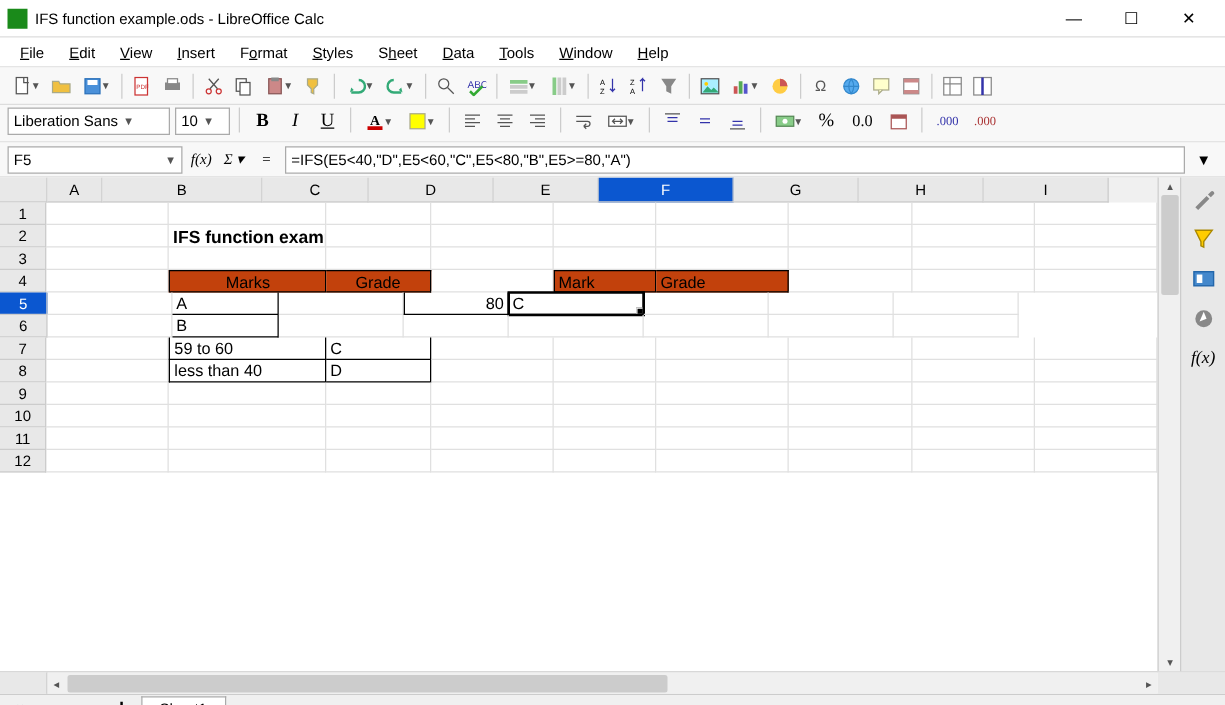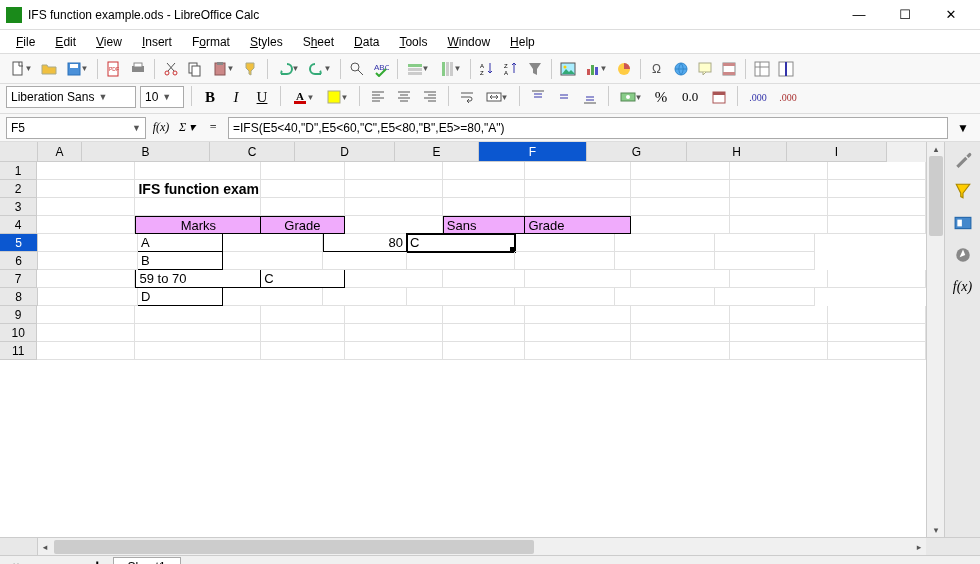--- a/index.html
+++ b/index.html
@@ -36,21 +36,21 @@
 .rownum{width:38px;border-right:1px solid #ccc;border-bottom:1px solid #ccc;text-align:center;line-height:18px;font-size:12px;background:#e8e8e8}
 .rownum.sel{background:#0b57d0;color:#fff}
 .cell{width:100px;border-right:1px solid #e0e0e0;border-bottom:1px solid #e0e0e0;padding:0 3px;line-height:18px;font-size:13px;font-family:"Liberation Sans",Arial,sans-serif;overflow:hidden;white-space:nowrap;position:relative}
 .cell.bold{font-weight:bold;font-size:14px}
 .cell.bt{border-top:1px solid #000}
 .cell.bb{border-bottom:1px solid #000}
 .cell.bl{border-left:1px solid #000}
 .cell.br{border-right:1px solid #000}
 .cell.ctr{text-align:center}
 .cell.rt{text-align:right}
-.cell.hd{background:#f0abfc}
+.cell.hd{background:#c2410c}
 .cell.selcell{outline:2px solid #000;outline-offset:-1px}
 .cell.selcell::after{content:"";position:absolute;right:-3px;bottom:-3px;width:6px;height:6px;background:#000;border:1px solid #fff}
 .sidebar{width:36px;background:#e8e8e8;border-left:1px solid #ccc;display:flex;flex-direction:column;align-items:center;padding-top:4px;gap:6px}
 .sidebar .sbtn{width:26px;height:26px;display:flex;align-items:center;justify-content:center}
 .sidebar .fx{font-style:italic;font-family:serif;font-size:14px}
 .vscroll{width:18px;background:#f0f0f0;border-left:1px solid #ccc;position:relative}
 .vscroll .thumb{position:absolute;top:14px;left:2px;width:14px;height:80px;background:#ccc;border-radius:2px}
 .vscroll .arr{position:absolute;left:2px;width:14px;height:14px;display:flex;align-items:center;justify-content:center;font-size:9px;color:#555}
 .hscroll-area{display:flex;height:18px;border-top:1px solid #ccc}
 .hscroll{flex:1;background:#f0f0f0;position:relative}
@@ -439,21 +439,21 @@
           <div class="cell "></div>
           <div class="cell "></div>
           <div class="cell "></div>
         </div>
         <div class="row">
           <div class="rownum">4</div>
           <div class="cell narrow"></div>
           <div class="cell colB hd ctr bt bl br bb">Marks</div>
           <div class="cell colC hd ctr bt br bb">Grade</div>
           <div class="cell "></div>
-          <div class="cell colE hd bt bl br bb">Sans</div>
+          <div class="cell colE hd bt bl br bb">Mark</div>
           <div class="cell colF hd bt br bb">Grade</div>
           <div class="cell "></div>
           <div class="cell "></div>
           <div class="cell "></div>
         </div>
         <div class="row">
           <div class="rownum sel">5</div>
           <div class="cell narrow"></div>
           <div class="cell colC br bb">A</div>
           <div class="cell "></div>
@@ -470,32 +470,33 @@
           <div class="cell "></div>
           <div class="cell colE"></div>
           <div class="cell colF"></div>
           <div class="cell "></div>
           <div class="cell "></div>
           <div class="cell "></div>
         </div>
         <div class="row">
           <div class="rownum">7</div>
           <div class="cell narrow"></div>
-          <div class="cell colB bl br bb">59 to 70</div>
+          <div class="cell colB bl br bb">59 to 60</div>
           <div class="cell colC br bb">C</div>
           <div class="cell "></div>
           <div class="cell colE"></div>
           <div class="cell colF"></div>
           <div class="cell "></div>
           <div class="cell "></div>
           <div class="cell "></div>
         </div>
         <div class="row">
           <div class="rownum">8</div>
           <div class="cell narrow"></div>
+          <div class="cell colB bl br bb">less than 40</div>
           <div class="cell colC br bb">D</div>
           <div class="cell "></div>
           <div class="cell colE"></div>
           <div class="cell colF"></div>
           <div class="cell "></div>
           <div class="cell "></div>
           <div class="cell "></div>
         </div>
         <div class="row">
           <div class="rownum">9</div>
@@ -516,20 +517,32 @@
           <div class="cell colC"></div>
           <div class="cell "></div>
           <div class="cell colE"></div>
           <div class="cell colF"></div>
           <div class="cell "></div>
           <div class="cell "></div>
           <div class="cell "></div>
         </div>
         <div class="row">
           <div class="rownum">11</div>
+          <div class="cell narrow"></div>
+          <div class="cell colB"></div>
+          <div class="cell colC"></div>
+          <div class="cell "></div>
+          <div class="cell colE"></div>
+          <div class="cell colF"></div>
+          <div class="cell "></div>
+          <div class="cell "></div>
+          <div class="cell "></div>
+        </div>
+        <div class="row">
+          <div class="rownum">12</div>
           <div class="cell narrow"></div>
           <div class="cell colB"></div>
           <div class="cell colC"></div>
           <div class="cell "></div>
           <div class="cell colE"></div>
           <div class="cell colF"></div>
           <div class="cell "></div>
           <div class="cell "></div>
           <div class="cell "></div>
         </div>

